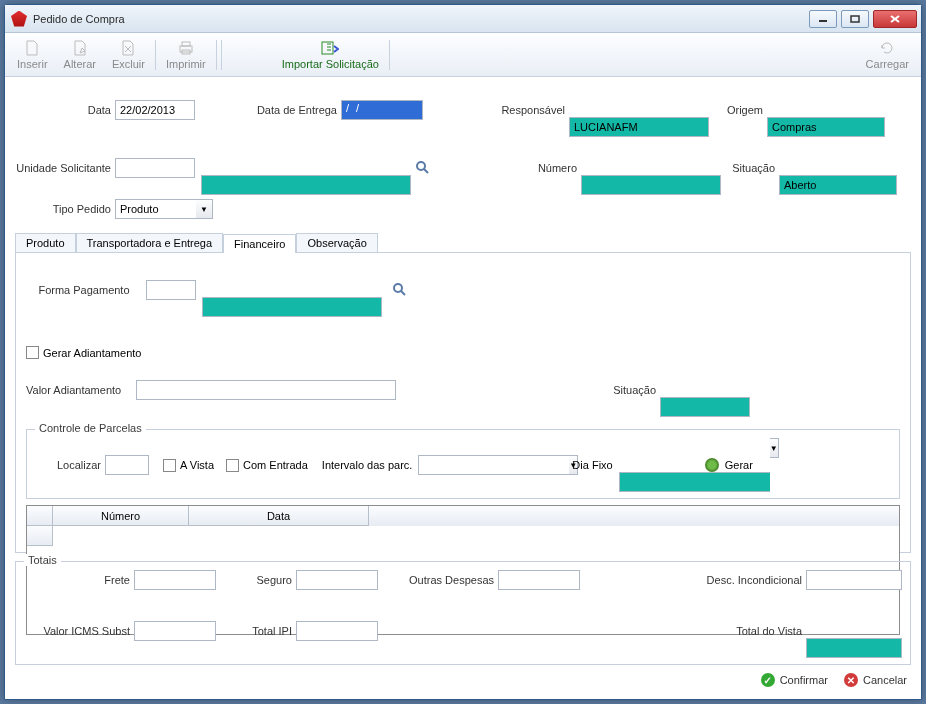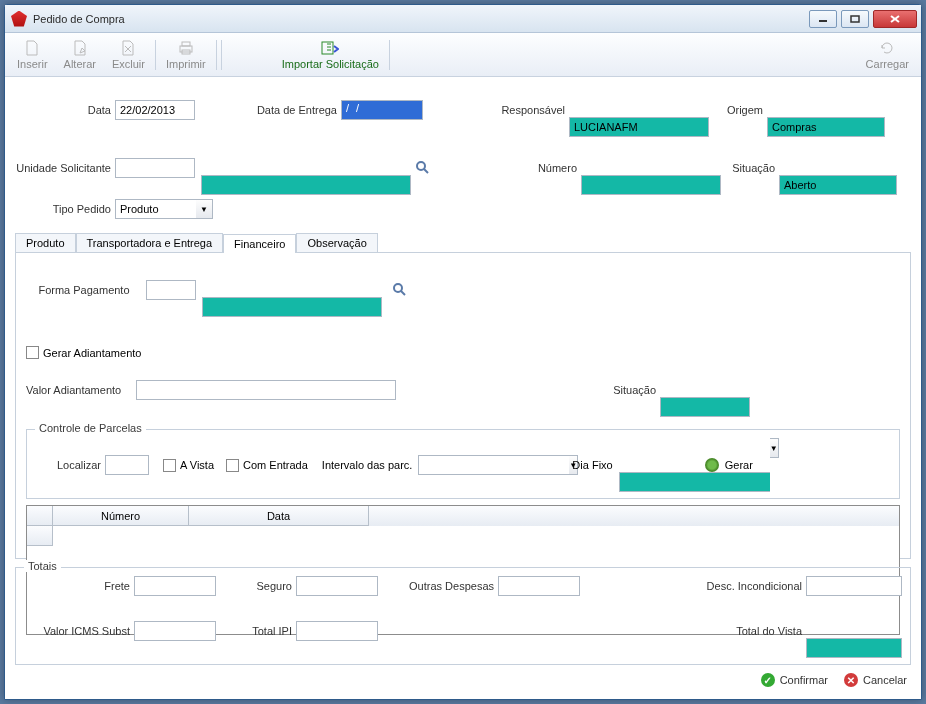--- a/index.html
+++ b/index.html
@@ -333,21 +333,21 @@
           </div>
           <div style="flex:1;display:flex;flex-direction:column">
           </div>
         </div>
       </div>
 
     </div>
 
     <div class="groupbox" style="margin-top:8px">
       <span class="legend">Totais</span>
-      <div class="row" style="margin-bottom:8px">
+      <div class="row" style="margin-bottom:14px">
         <span class="lbl" style="width:110px">Frete</span>
         <input class="txt" style="width: 82px;">
         <span class="lbl" style="width:80px">Seguro</span>
         <input class="txt" style="width: 82px;">
         <span class="lbl" style="width:120px">Outras Despesas</span>
         <input class="txt" style="width: 82px;">
         <span style="flex:1"></span>
         <span class="lbl" style="width:120px">Desc. Incondicional</span>
         <input class="txt" style="width: 96px;">
       </div>

